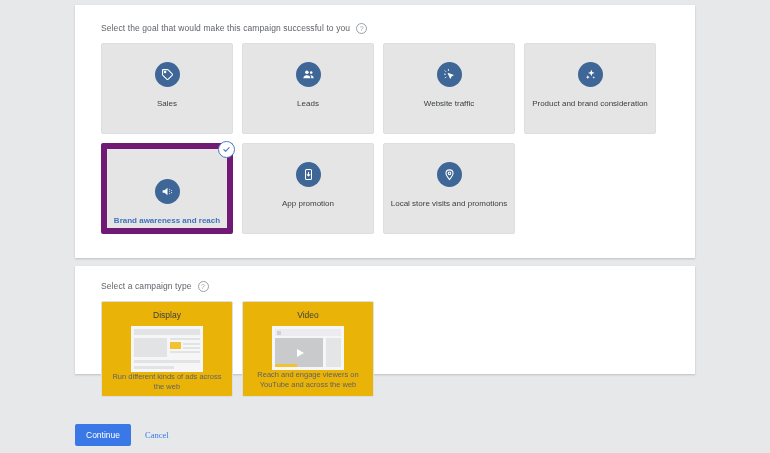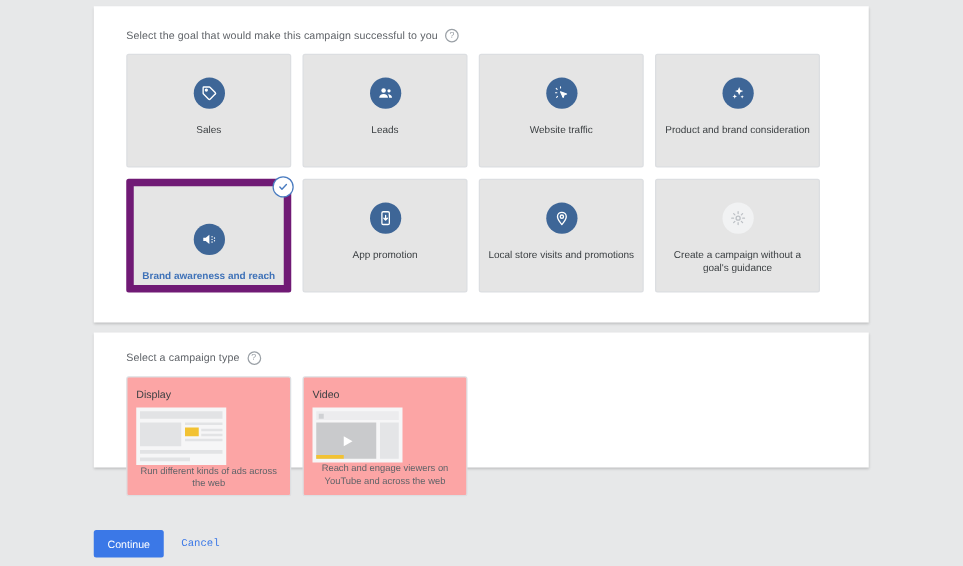--- a/index.html
+++ b/index.html
@@ -121,25 +121,25 @@
   
   .type-grid {
     display: grid;
     grid-template-columns: repeat(2, 132px);
     gap: 9px;
     padding: 9px 0 0 26px;
   }
   .type-card {
     height: 96px;
     border: 1px solid #dcdee1;
-    background: #fca5a5;
+    background: #eab308;
     border-radius: 2px;
     display: flex;
     flex-direction: column;
-    align-items: flex-start;
+    align-items: center;
     padding: 8px 7px 0 7px;
     box-sizing: border-box;
     cursor: pointer;
   }
   .type-title {
     font-size: 8.5px;
     color: #3c4043;
     margin-bottom: 6px;
   }
   .type-desc {
@@ -228,21 +228,21 @@
     padding: 6px 11px;
     cursor: pointer;
     font-family: "Liberation Sans", sans-serif;
   }
   .btn-link {
     background: none;
     border: none;
     color: #3b78e7;
     font-size: 8.5px;
     cursor: pointer;
-    font-family: Liberation Mono, monospace;
+    font-family: Liberation Serif, serif;
     padding: 6px 4px;
   }
 </style>
 </head>
 <body>
 
 <div class="page">
 
   <div class="panel" id="goal-panel">
     <div class="section-head">
@@ -327,29 +327,20 @@
       <div class="goal-card">
         <span class="goal-icon">
           <svg width="13" height="13" viewBox="0 0 24 24" fill="none" stroke="#ffffff" stroke-width="2" stroke-linejoin="round">
             <path d="M12 21.5c4.3-5.2 6.5-8.8 6.5-11.6A6.5 6.5 0 0 0 5.5 9.9c0 2.8 2.2 6.4 6.5 11.6z"></path>
             <circle cx="12" cy="9.8" r="2.4"></circle>
           </svg>
         </span>
         <span class="goal-label">Local store visits and promotions</span>
       </div>
 
-      <div class="goal-card">
-        <span class="goal-icon muted">
-          <svg width="13" height="13" viewBox="0 0 24 24" fill="none" stroke="#bdc1c6" stroke-width="1.9" stroke-linecap="round" stroke-linejoin="round">
-            <circle cx="12" cy="12" r="3"></circle>
-            <path d="M12 2.6v2.6M12 18.8v2.6M21.4 12h-2.6M5.2 12H2.6M18.6 5.4l-1.8 1.8M7.2 16.8l-1.8 1.8M18.6 18.6l-1.8-1.8M7.2 7.2 5.4 5.4"></path>
-          </svg>
-        </span>
-        <span class="goal-label">Create a campaign without a goal's guidance</span>
-      </div>
 
     </div>
   </div>
 
   <div class="panel" id="type-panel">
     <div class="section-head">
       <span>Select a campaign type</span>
       <span class="help-icon">?</span>
     </div>
 

